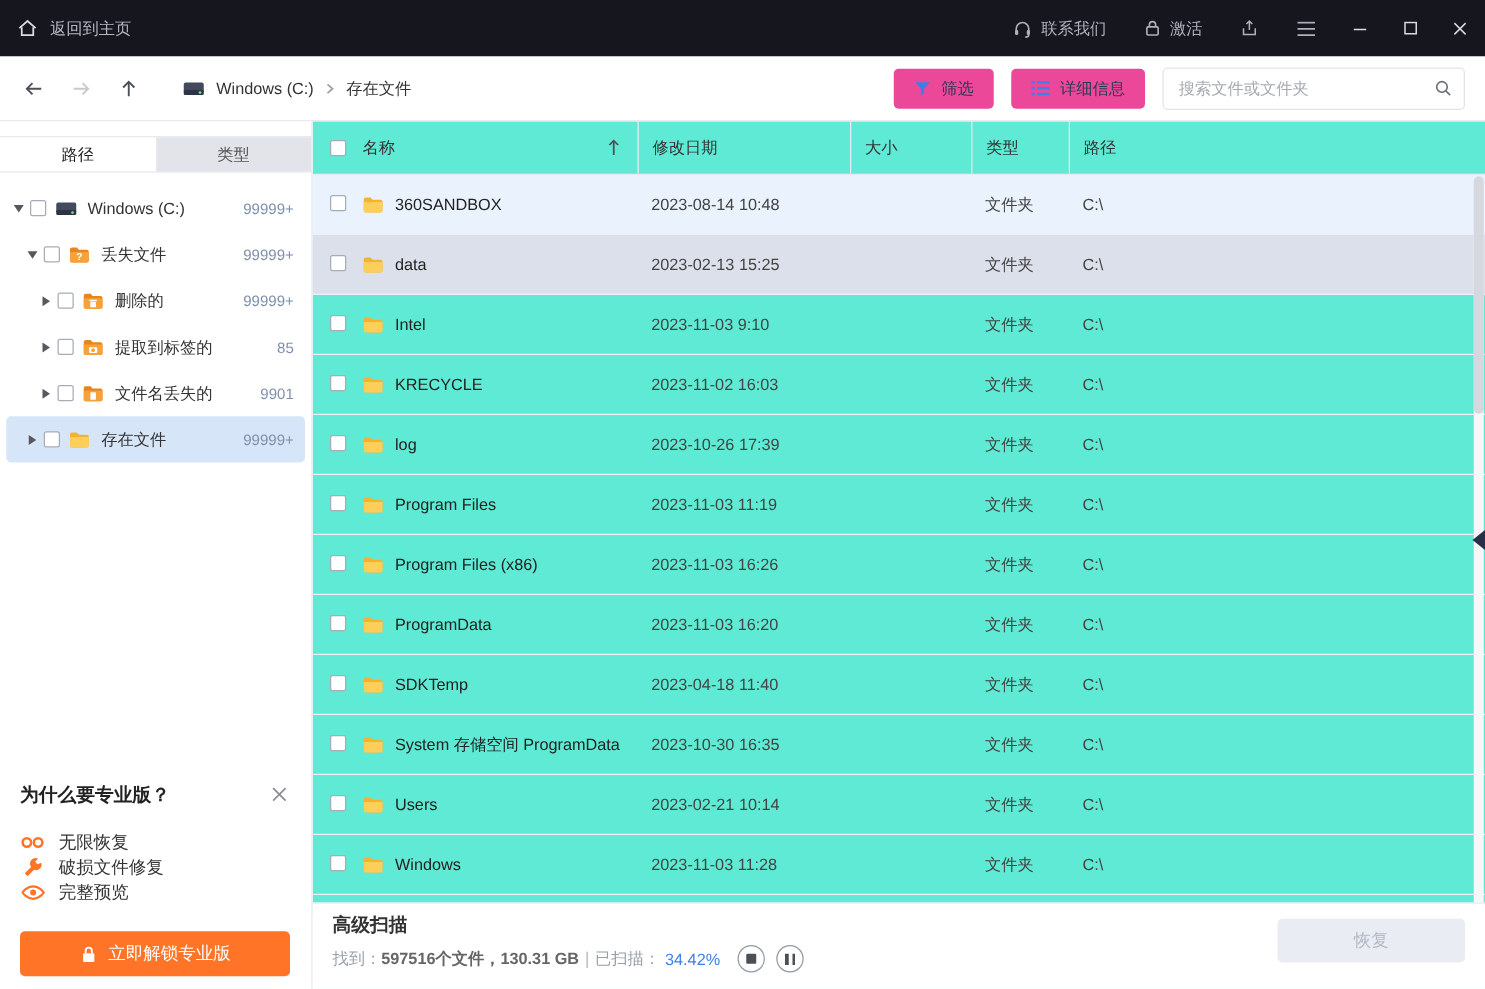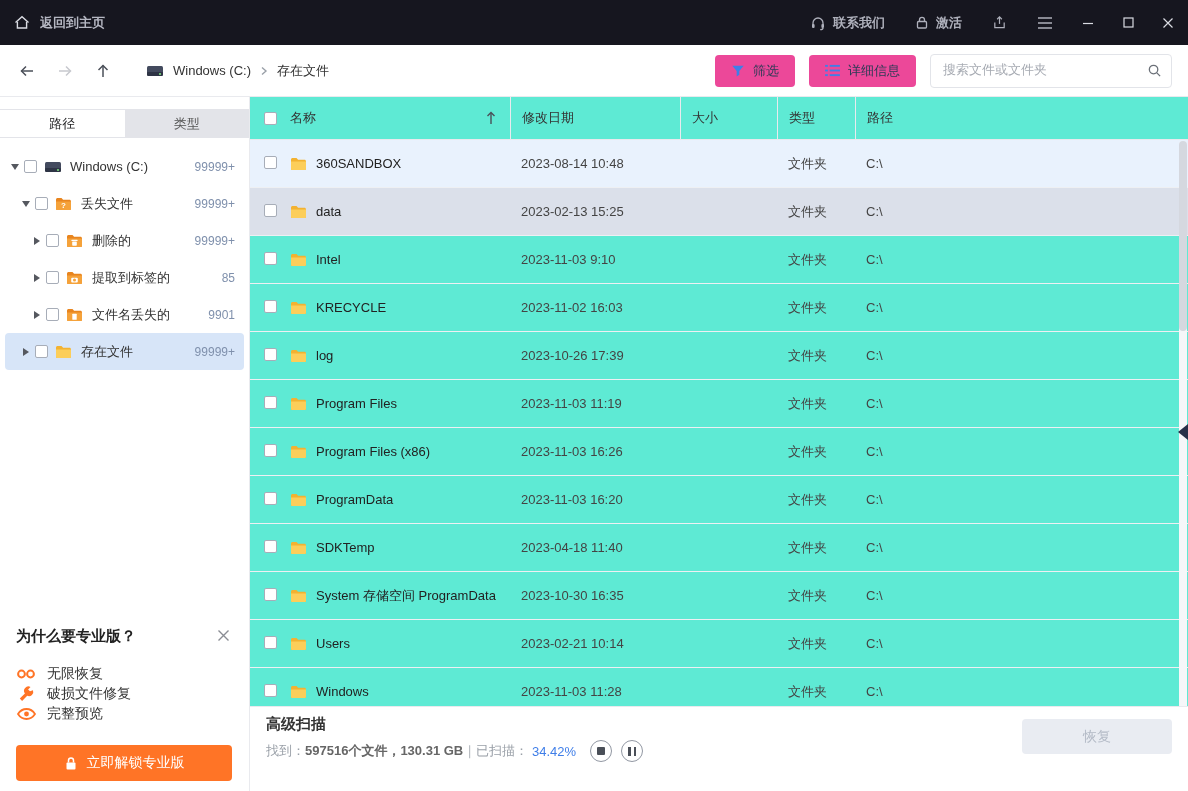--- a/index.html
+++ b/index.html
@@ -2,41 +2,41 @@
 <html><head>
 <meta charset="utf-8">
 <style>
   * { margin:0; padding:0; box-sizing:border-box; }
   html,body { width:1188px; height:791px; }
   body { font-family:"Liberation Sans","DejaVu Sans",sans-serif; background:#fff; overflow:hidden; }
   #app { position:relative; width:1188px; height:791px; background:#fff; }
 
   
   .titlebar { position:absolute; top:0; left:0; right:0; height:45px; background:#16161f;
-    display:flex; align-items:center; color:#aeb0bb; font-size:13px; z-index:30;font-weight:bold; }
+    display:flex; align-items:center; color:#aeb0bb; font-size:13px; z-index:30; }
   .tb-left { display:flex; align-items:center; gap:10px; padding-left:14px; }
   .tb-text { color:#b5b7c2; cursor:pointer; }
   .tb-right { margin-left:auto; display:flex; align-items:center; }
   .tb-item { display:flex; align-items:center; gap:7px; padding:0 15px; height:45px; cursor:pointer; }
   .win-btn { width:40px; height:45px; display:flex; align-items:center; justify-content:center; cursor:pointer; }
   .icon { display:inline-flex; align-items:center; justify-content:center; }
 
   
   .toolbar { position:absolute; top:45px; left:0; right:0; height:52px; background:#fff;
     border-bottom:1px solid #e9eaee; display:flex; align-items:center; z-index:20; }
   .nav-group { display:flex; align-items:center; padding-left:8px; }
   .nav-btn { width:38px; height:36px; display:flex; align-items:center; justify-content:center; cursor:pointer; }
   .breadcrumb { display:flex; align-items:center; gap:9px; margin-left:24px; font-size:13px; color:#333; }
   .crumb { cursor:pointer; }
   .tb-actions { margin-left:auto; display:flex; align-items:center; gap:14px; padding-right:16px; }
   .action-btn { display:flex; align-items:center; gap:8px; background:#ec4899; border:none; border-radius:4px;
     height:32px; padding:0 16px; font-size:13px; color:#2b3a55; cursor:pointer; font-family:inherit; }
   .search-box { position:relative; width:242px; }
   .search-box input { width:100%; height:34px; border:1px solid #e2e4e9; border-radius:4px;
-    padding:0 34px 0 12px; font-size:13px; color:#a16207; outline:none; font-family:Liberation Mono, monospace; }
+    padding:0 34px 0 12px; font-size:13px; color:#a16207; outline:none; font-family:Liberation Serif, serif; }
   .search-box input::placeholder { color:#a6aab2; }
   .search-icon { position:absolute; right:10px; top:9px; cursor:pointer; }
 
   
   .sidebar { position:absolute; top:97px; left:0; width:250px; bottom:0; background:#fff;
     border-right:1px solid #e9eaee; z-index:10; }
   .stabs { display:flex; height:29px; margin-top:12px; border:1px solid #e3e4e9; border-left:none; border-right:none; }
   .stab { flex:1; display:flex; align-items:center; justify-content:center; font-size:13px; color:#555;
     background:#e3e4e9; cursor:pointer; }
   .stab.active { background:#fff; color:#1d1d1f; }
@@ -89,21 +89,21 @@
   
   .vscroll { position:absolute; right:1px; top:44px; bottom:3px; width:8px; background:#f6f7f9; border-radius:4px; }
   .vthumb { position:absolute; top:0; left:0; width:8px; height:190px; background:#d5d8df; border-radius:4px; cursor:pointer; }
 
   
   .collapse-arrow { position:absolute; right:0; top:424px; width:0; height:0;
     border-top:8px solid transparent; border-bottom:8px solid transparent;
     border-right:10px solid #273048; cursor:pointer; z-index:40; }
 
   
-  .statusbar { position:absolute; left:250px; right:0; bottom:16px; height:69px; background:#fff;
+  .statusbar { position:absolute; left:250px; right:0; bottom:0; height:69px; background:#fff;
     border-top:1px solid #e9eaee; padding:8px 16px 0; }
   .sb-title { font-size:15px; color:#333; font-weight:bold; }
   .sb-line { display:flex; align-items:center; margin-top:6px; font-size:13px; }
   .sb-label { color:#9aa0a8; }
   .sb-value { color:#666;font-weight:bold; }
   .sb-percent { color:#3f7ee8; margin-left:4px; }
   .sb-controls { display:flex; align-items:center; gap:9px; margin-left:14px; }
   .circle-btn { width:22px; height:22px; border-radius:50%; border:1px solid #9298a3; background:#fff;
     display:inline-flex; align-items:center; justify-content:center; cursor:pointer; }
   .stop-sq { width:8px; height:8px; background:#4a4f58; border-radius:1px; }

